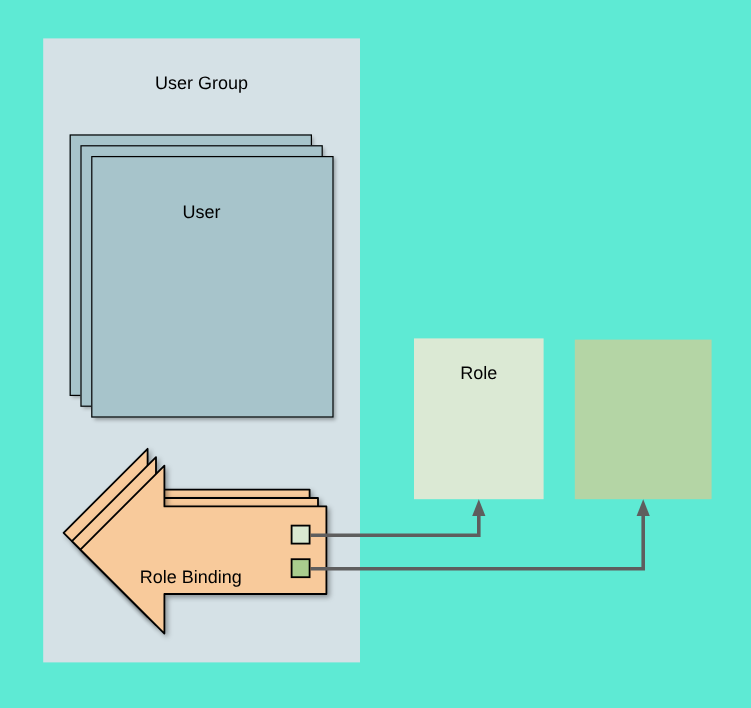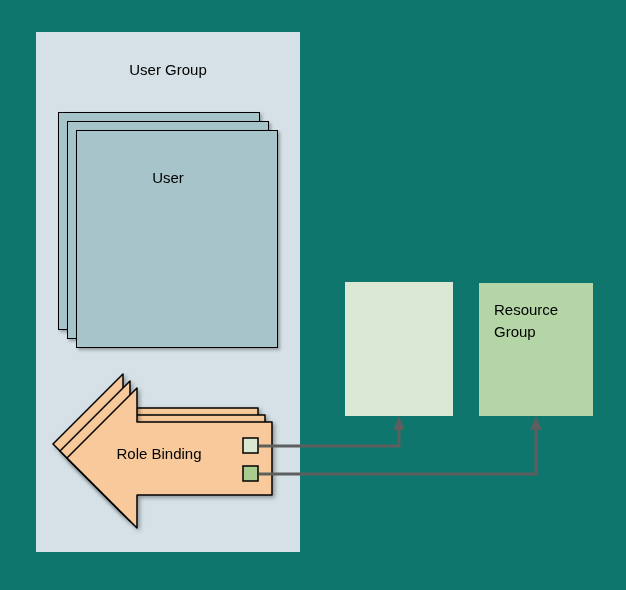--- a/index.html
+++ b/index.html
@@ -5,21 +5,21 @@
   html, body {
     margin: 0;
     padding: 0;
     background: #000000;
     font-family: "Liberation Sans", "DejaVu Sans", sans-serif;
   }
   .canvas {
     position: relative;
     width: 626px;
     height: 590px;
-    background: #0f766e;
+    background: #5eead4;
     overflow: hidden;
   }
   .shape-label {
     position: absolute;
     color: #000000;
     font-size: 15px;
     line-height: 20px;
     text-align: center;
     z-index: 4;
   }
@@ -104,42 +104,42 @@
   .port-square {
     stroke: #000000;
     stroke-width: 1.5;
   }
   .connector-line {
     fill: none;
     stroke-width: 3;
   }
   .role-binding-label {
     left: 59px;
-    top: 444px;
+    top: 472px;
     width: 200px;
     z-index: 4;
   }
 </style>
 </head>
 <body>
 
 <div class="canvas">
 
   <div class="user-group"></div>
   <div class="shape-label user-group-label">User Group</div>
 
   <div class="user-square back"></div>
   <div class="user-square mid"></div>
   <div class="user-square front"></div>
   <div class="shape-label user-label">User</div>
 
   <div class="role-box"></div>
+  <div class="shape-label role-label">Role</div>
 
   <div class="resource-box"></div>
-  <div class="shape-label resource-label">Resource Group</div>
 
   <svg class="overlay" width="626" height="590" viewBox="0 0 626 590">
 
     <polygon class="arrow-layer" points="53,444 123,374 123,408 258,408 258,481 123,481 123,514" fill="#f8ca9b"></polygon>
     <polygon class="arrow-layer" points="60,451 130,381 130,415 265,415 265,488 130,488 130,521" fill="#f8ca9b"></polygon>
     <polygon class="arrow-layer" points="67,458 137,388 137,422 272,422 272,495 137,495 137,528" fill="#f8ca9b"></polygon>
 
     <path class="connector-line" d="M259 446 H399 V429" stroke="#5e5e5e"></path>
     <polygon points="399,416 393.5,430 404.5,430" fill="#5e5e5e"></polygon>
 

